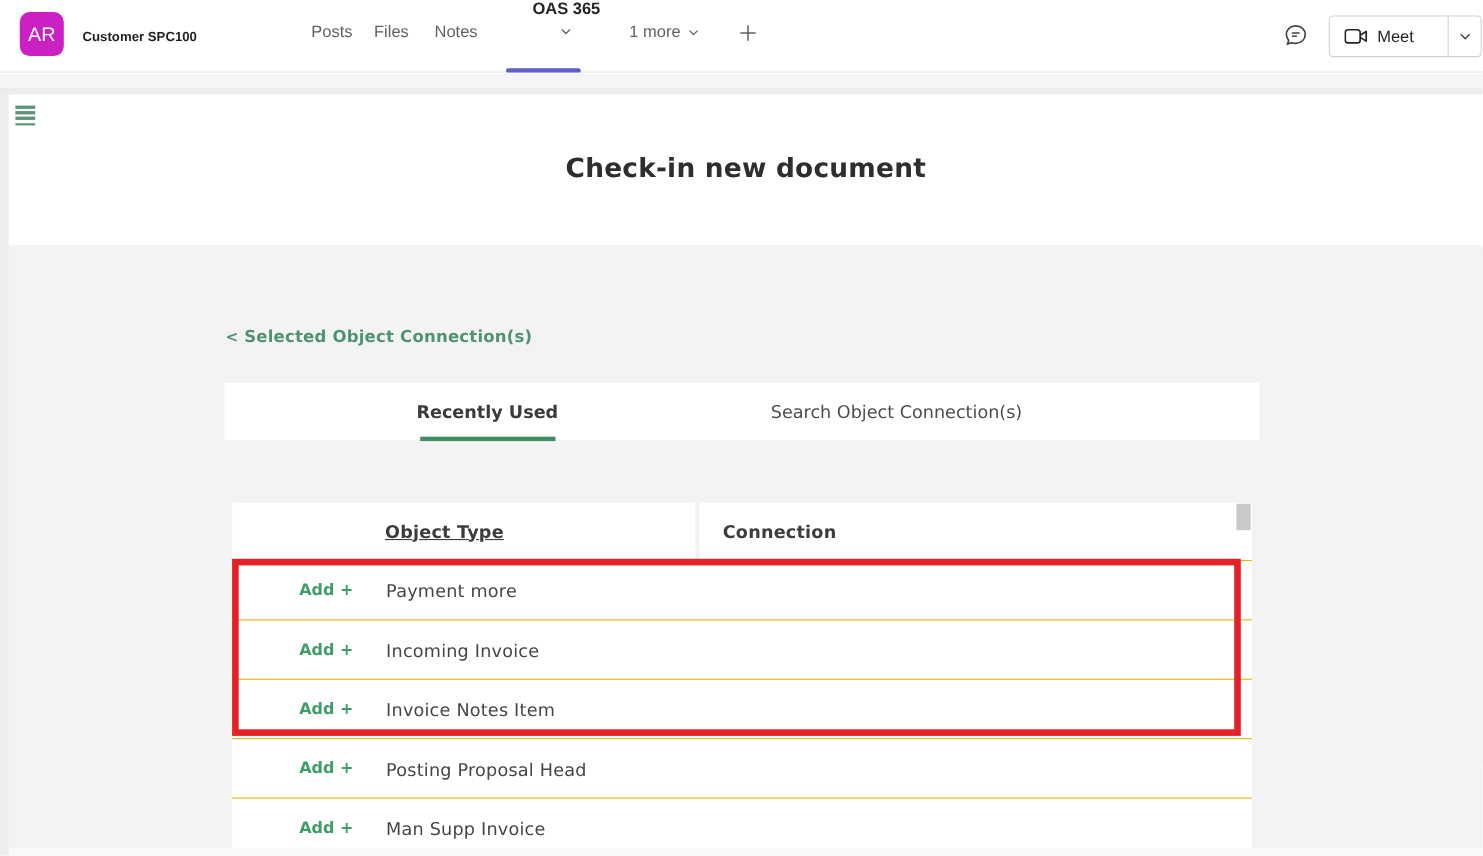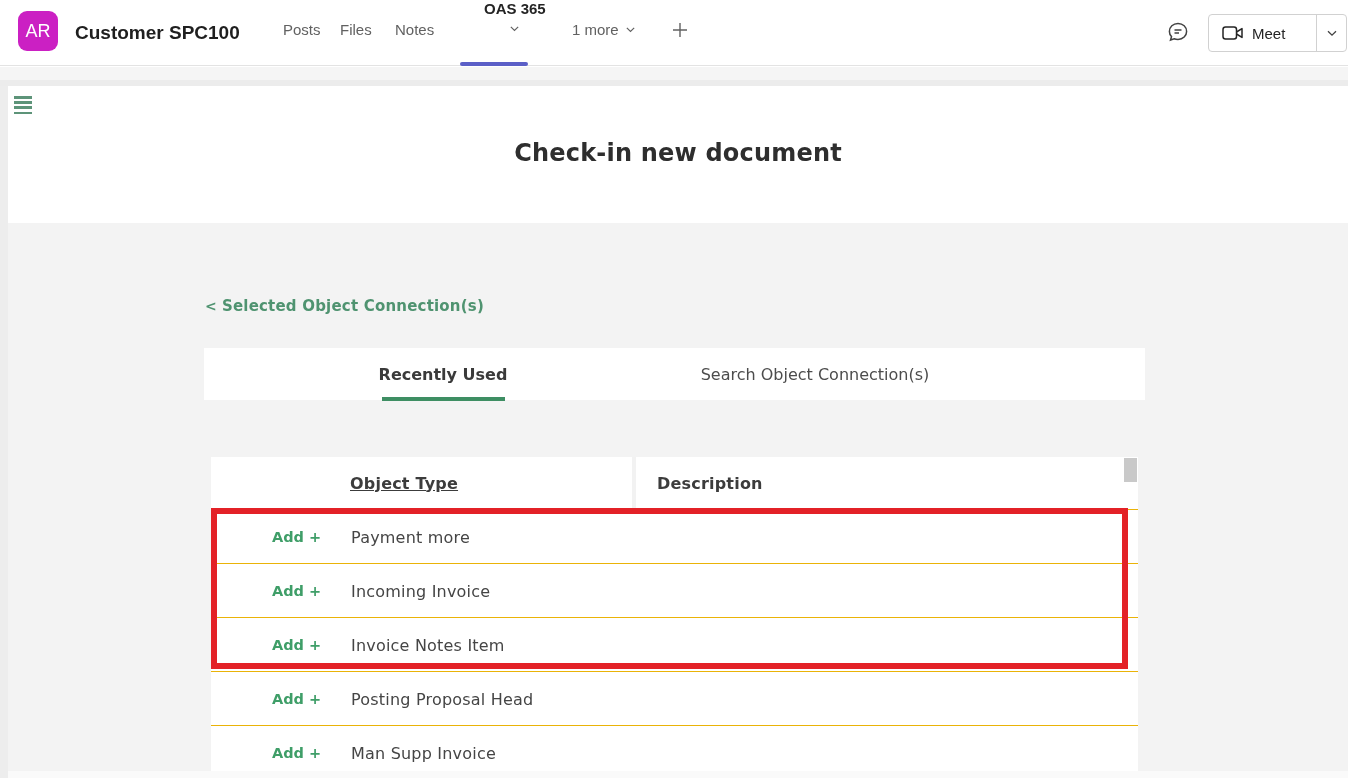--- a/index.html
+++ b/index.html
@@ -10,21 +10,21 @@
     -webkit-font-smoothing:antialiased;
   }
 
   
   .teams-bar { position:absolute; left:0; top:0; width:1348px; height:66px;
     background:#fff; border-bottom:1px solid #e3e3e3; z-index:20; }
   .avatar { position:absolute; left:18px; top:11px; width:40px; height:40px;
     border-radius:9px; background:var(--avatar_magenta,#cb20c3); color:#fff;
     font-size:18px; display:flex; align-items:center; justify-content:center; }
   .team-title { position:absolute; left:75px; top:0; height:66px; display:flex;
-    align-items:center; font-size:19px; font-weight:700; color:#1f1f1f; }
+    align-items:center; font-size:12px; font-weight:700; color:#1f1f1f; }
   .tbar-tab { position:absolute; top:0; height:59px; display:flex; align-items:center;
     gap:6px; font-size:15px; color:#616161; cursor:pointer; }
   .tbar-tab.active { color:#242424; font-weight:600; }
   .tab-underline { position:absolute; left:460px; top:62px; width:68px; height:4px;
     border-radius:2px; background:var(--teams_accent,#5b5fc7); }
   .chev svg, .plus svg { display:block; }
   .chat-btn { position:absolute; left:1163px; top:17px; width:30px; height:30px;
     display:flex; align-items:center; justify-content:center; cursor:pointer; }
   .meet-split { position:absolute; left:1208px; top:14px; width:139px; height:38px;
     background:#fff; border:1px solid #d1d1d1; border-radius:4px; display:flex;
@@ -181,21 +181,21 @@
 <div class="tab-band">
   <div class="app-tab inactive">Search Object Connection(s)</div>
   <div class="app-tab active">Recently Used</div>
   <div class="app-tab-underline"></div>
 </div>
 
 <div class="object-table">
   <div class="table-header">
     <div class="th th-object">Object Type</div>
     <div class="col-divider"></div>
-    <div class="th th-desc">Description</div>
+    <div class="th th-desc">Connection</div>
     <div class="scroll-thumb"></div>
   </div>
   <div>
   <div class="trow">
     <div class="add-btn">Add +</div>
     <div class="obj-cell">Payment more</div>
     <div class="desc-cell"></div>
   </div>
 
   <div class="trow">

